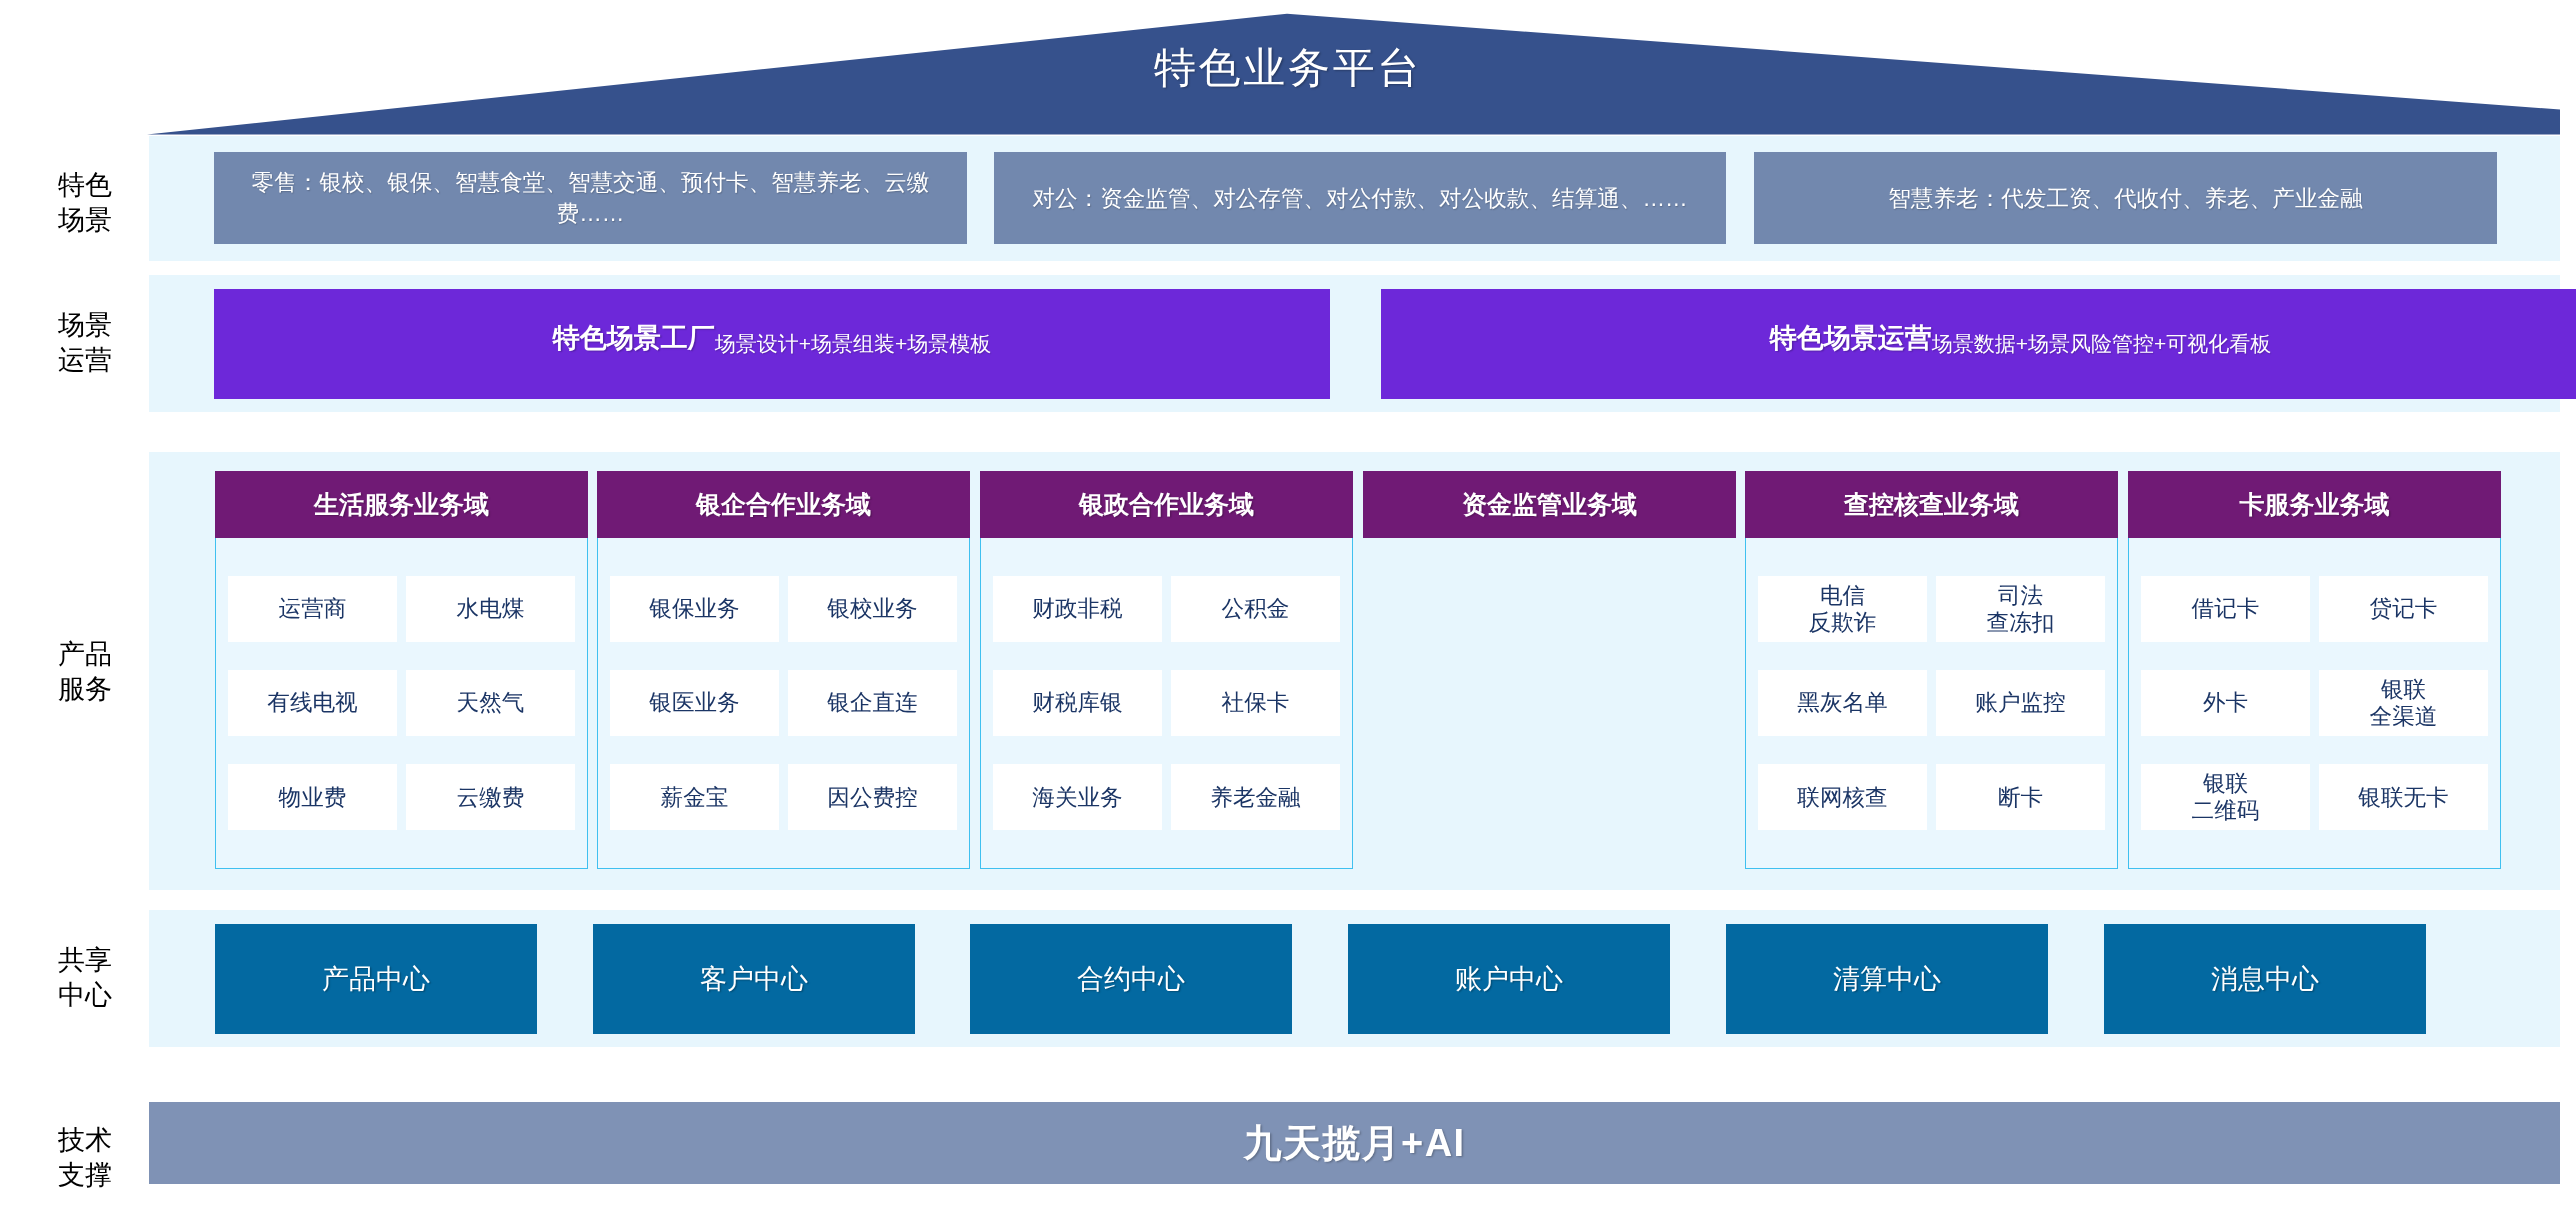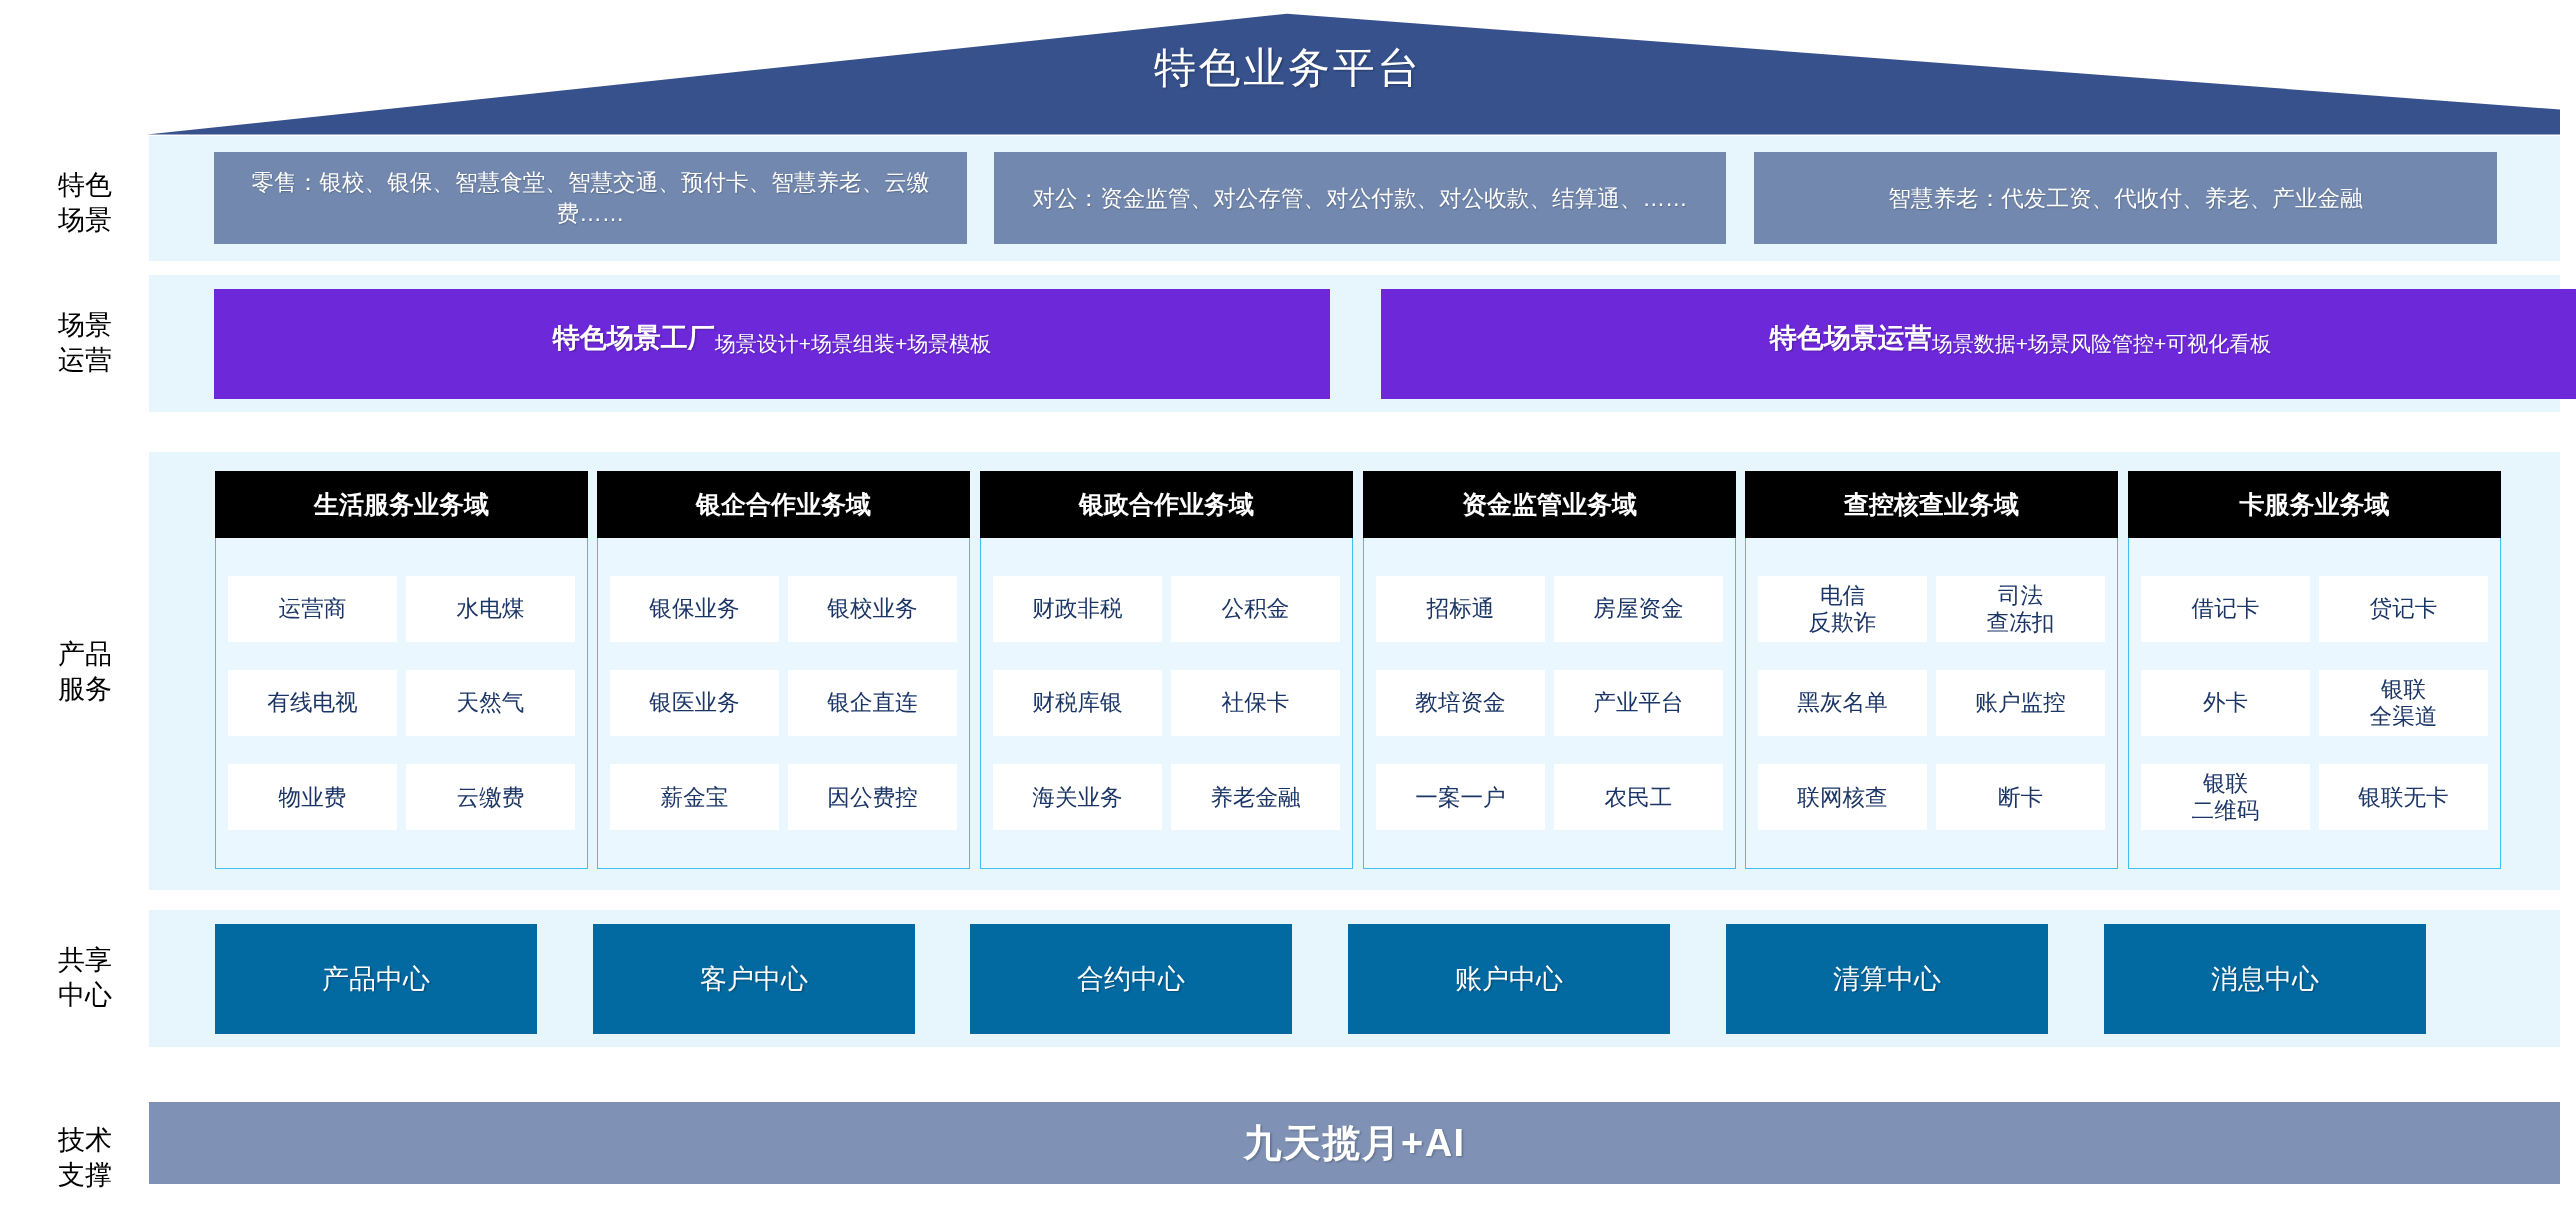--- a/index.html
+++ b/index.html
@@ -65,21 +65,21 @@
   .ops-sub   { font-size: 21px; text-shadow: 0.7px 0.7px 1.4px rgba(0,0,0,0.2); }
   #ops-factory { left: 65px;   width: 1116px; }
   #ops-operate { left: 1232px; width: 1247px; padding-left: 32px; }
 
   
   #row3 { top: 452px; height: 438px; }
   .domain-card {
     position: absolute; top: 19px; width: 373px; height: 398px;
   }
   .domain-head {
-    height: 67px; background: #000000;
+    height: 67px; background: #701a75;
     display: flex; align-items: center; justify-content: center;
     color: #ffffff; font-size: 25px; font-weight: bold;
     text-shadow: 1.4px 1.4px 1.4px rgba(0,0,0,0.22);
   }
   .domain-body {
     height: 331px; background: #EAF7FE;
     border: 1.4px solid #3FC0F0; border-top: none;
     display: flex; flex-direction: column;
     justify-content: space-evenly; align-items: center;
     padding: 9.6px 12.3px;
@@ -208,34 +208,20 @@
         </div>
         <div class="domain-row">
           <div class="cell">海关业务</div>
           <div class="cell">养老金融</div>
         </div>
       </div>
     </div>
 
     <div class="domain-card" id="dom3">
       <div class="domain-head">资金监管业务域</div>
-      <div class="domain-body">
-        <div class="domain-row">
-          <div class="cell">招标通</div>
-          <div class="cell">房屋资金</div>
-        </div>
-        <div class="domain-row">
-          <div class="cell">教培资金</div>
-          <div class="cell">产业平台</div>
-        </div>
-        <div class="domain-row">
-          <div class="cell">一案一户</div>
-          <div class="cell">农民工</div>
-        </div>
-      </div>
     </div>
 
     <div class="domain-card" id="dom4">
       <div class="domain-head">查控核查业务域</div>
       <div class="domain-body">
         <div class="domain-row">
           <div class="cell">电信
 反欺诈</div>
           <div class="cell">司法
 查冻扣</div>

